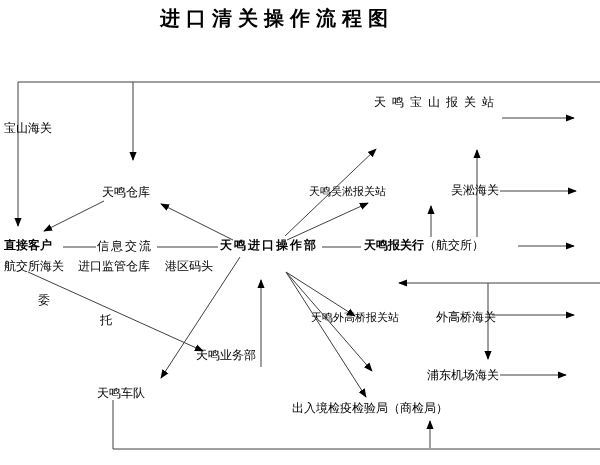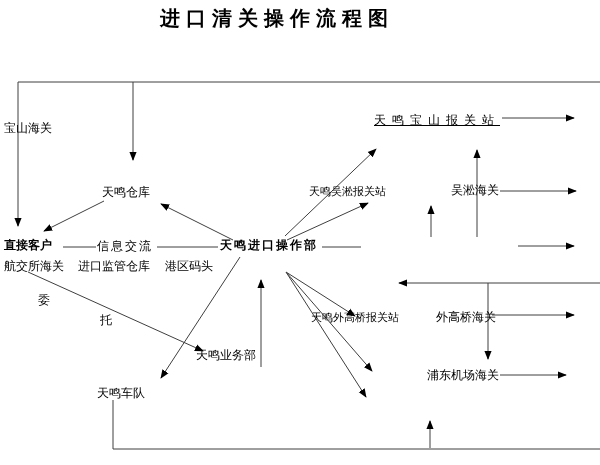--- a/index.html
+++ b/index.html
@@ -70,36 +70,40 @@
       <path d="M113,400 V449"></path>
       <path d="M113,449 H600"></path>
       <path d="M430,448 V421" marker-end="url(#ah)"></path>
     </g>
   </svg>
 
   <div class="lbl title" style="left:160px;top:7px;">进口清关操作流程图</div>
 
   <div class="lbl" style="left:4px;top:122px;">宝山海关</div>
   <div class="lbl" style="left:102px;top:186px;">天鸣仓库</div>
-  <div class="lbl sp6" style="left:374px;top:114px;text-decoration:underline;">天鸣宝山报关站</div>
+  <div class="lbl sp6" style="left:374px;top:96px;">天鸣宝山报关站</div>
   <div class="lbl small" style="left:309px;top:186px;">天鸣吴淞报关站</div>
   <div class="lbl" style="left:451px;top:184px;">吴淞海关</div>
 
   <div class="lbl b" style="left:4px;top:239px;font-family:Liberation Serif, serif;">直接客户</div>
   <div class="lbl sp2" style="left:97px;top:240px;">信息交流</div>
   <div class="lbl b sp2" style="left:220px;top:239px;">天鸣进口操作部</div>
+  <div class="lbl" style="left:364px;top:239px;">
+    <span class="b">天鸣报关行</span><span>（航交所）</span>
+  </div>
 
   <div class="lbl" style="left:4px;top:260px;">航交所海关</div>
   <div class="lbl" style="left:78px;top:260px;">进口监管仓库</div>
   <div class="lbl" style="left:165px;top:260px;">港区码头</div>
 
   <div class="lbl" style="left:38px;top:294px;">委</div>
   <div class="lbl" style="left:100px;top:314px;">托</div>
 
   <div class="lbl small" style="left:311px;top:312px;">天鸣外高桥报关站</div>
   <div class="lbl" style="left:436px;top:311px;">外高桥海关</div>
 
   <div class="lbl" style="left:196px;top:349px;">天鸣业务部</div>
   <div class="lbl" style="left:427px;top:369px;">浦东机场海关</div>
 
   <div class="lbl" style="left:97px;top:387px;">天鸣车队</div>
+  <div class="lbl" style="left:292px;top:402px;">出入境检疫检验局（商检局）</div>
 
 </div>
 
 </body></html>

